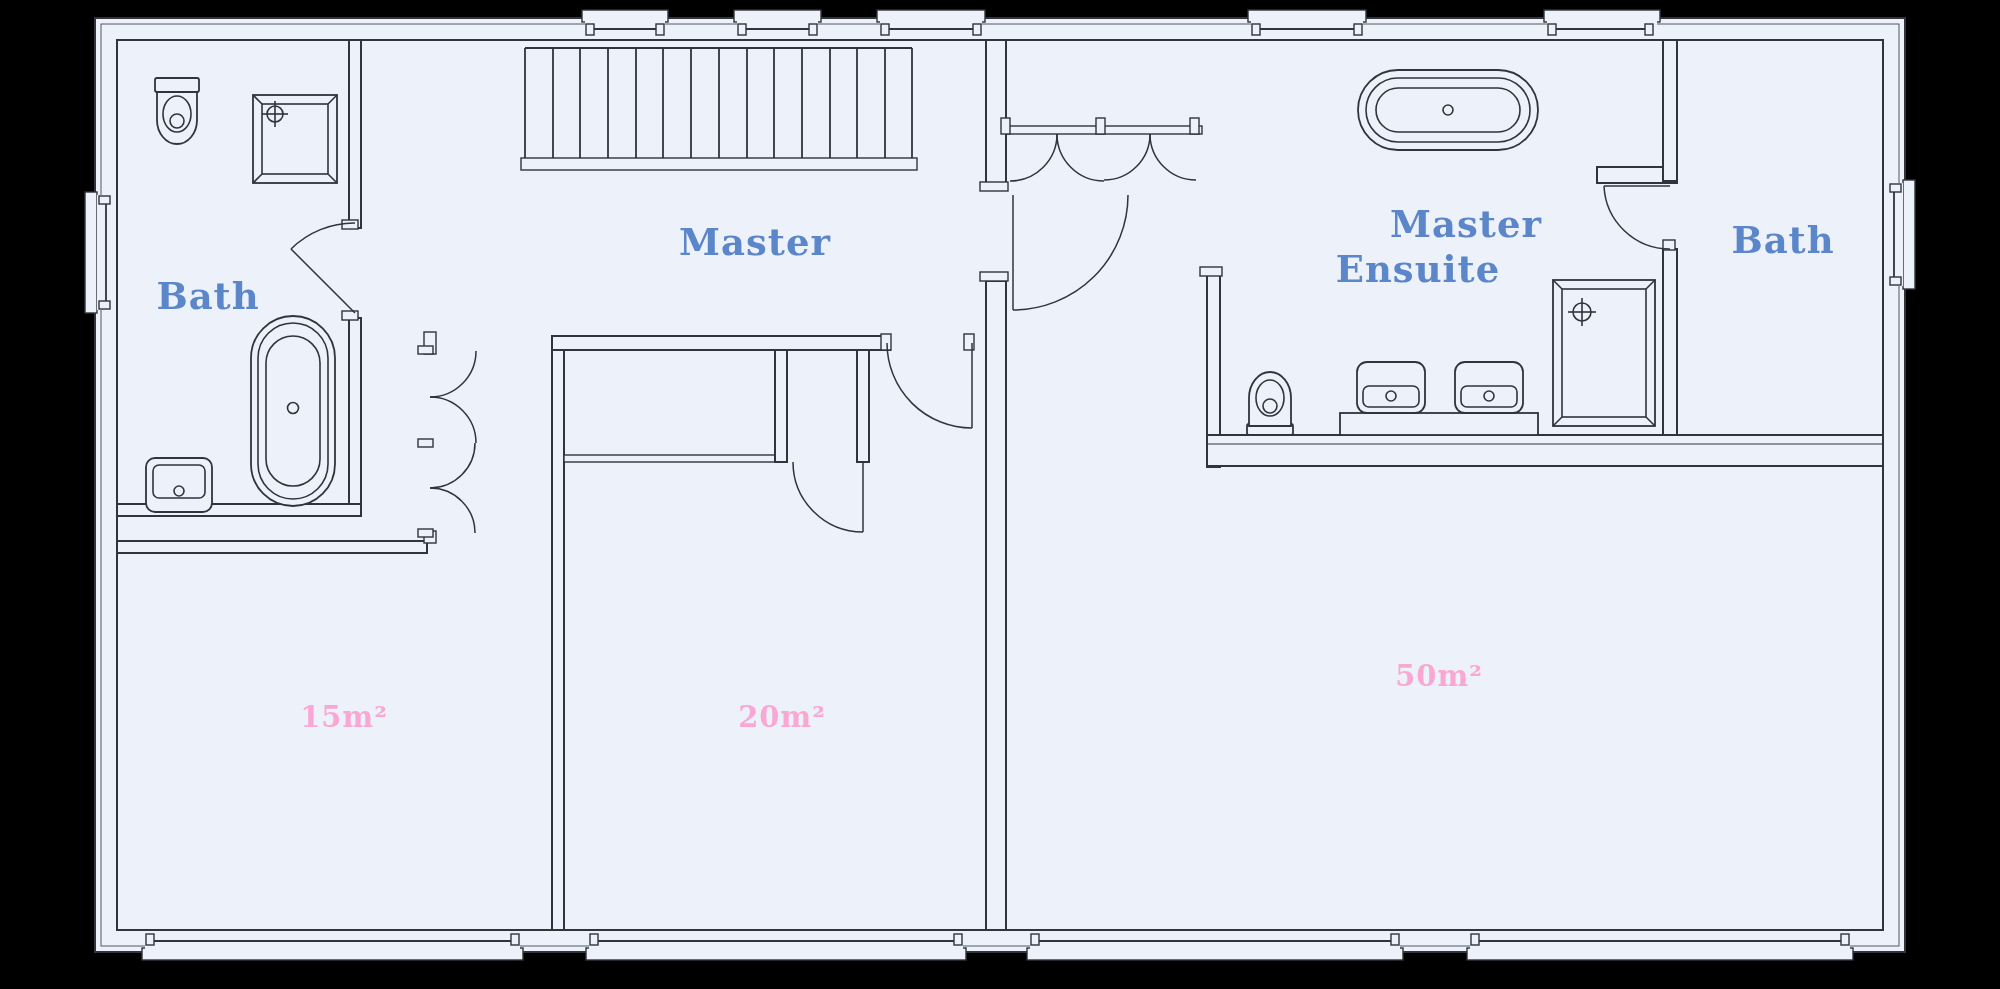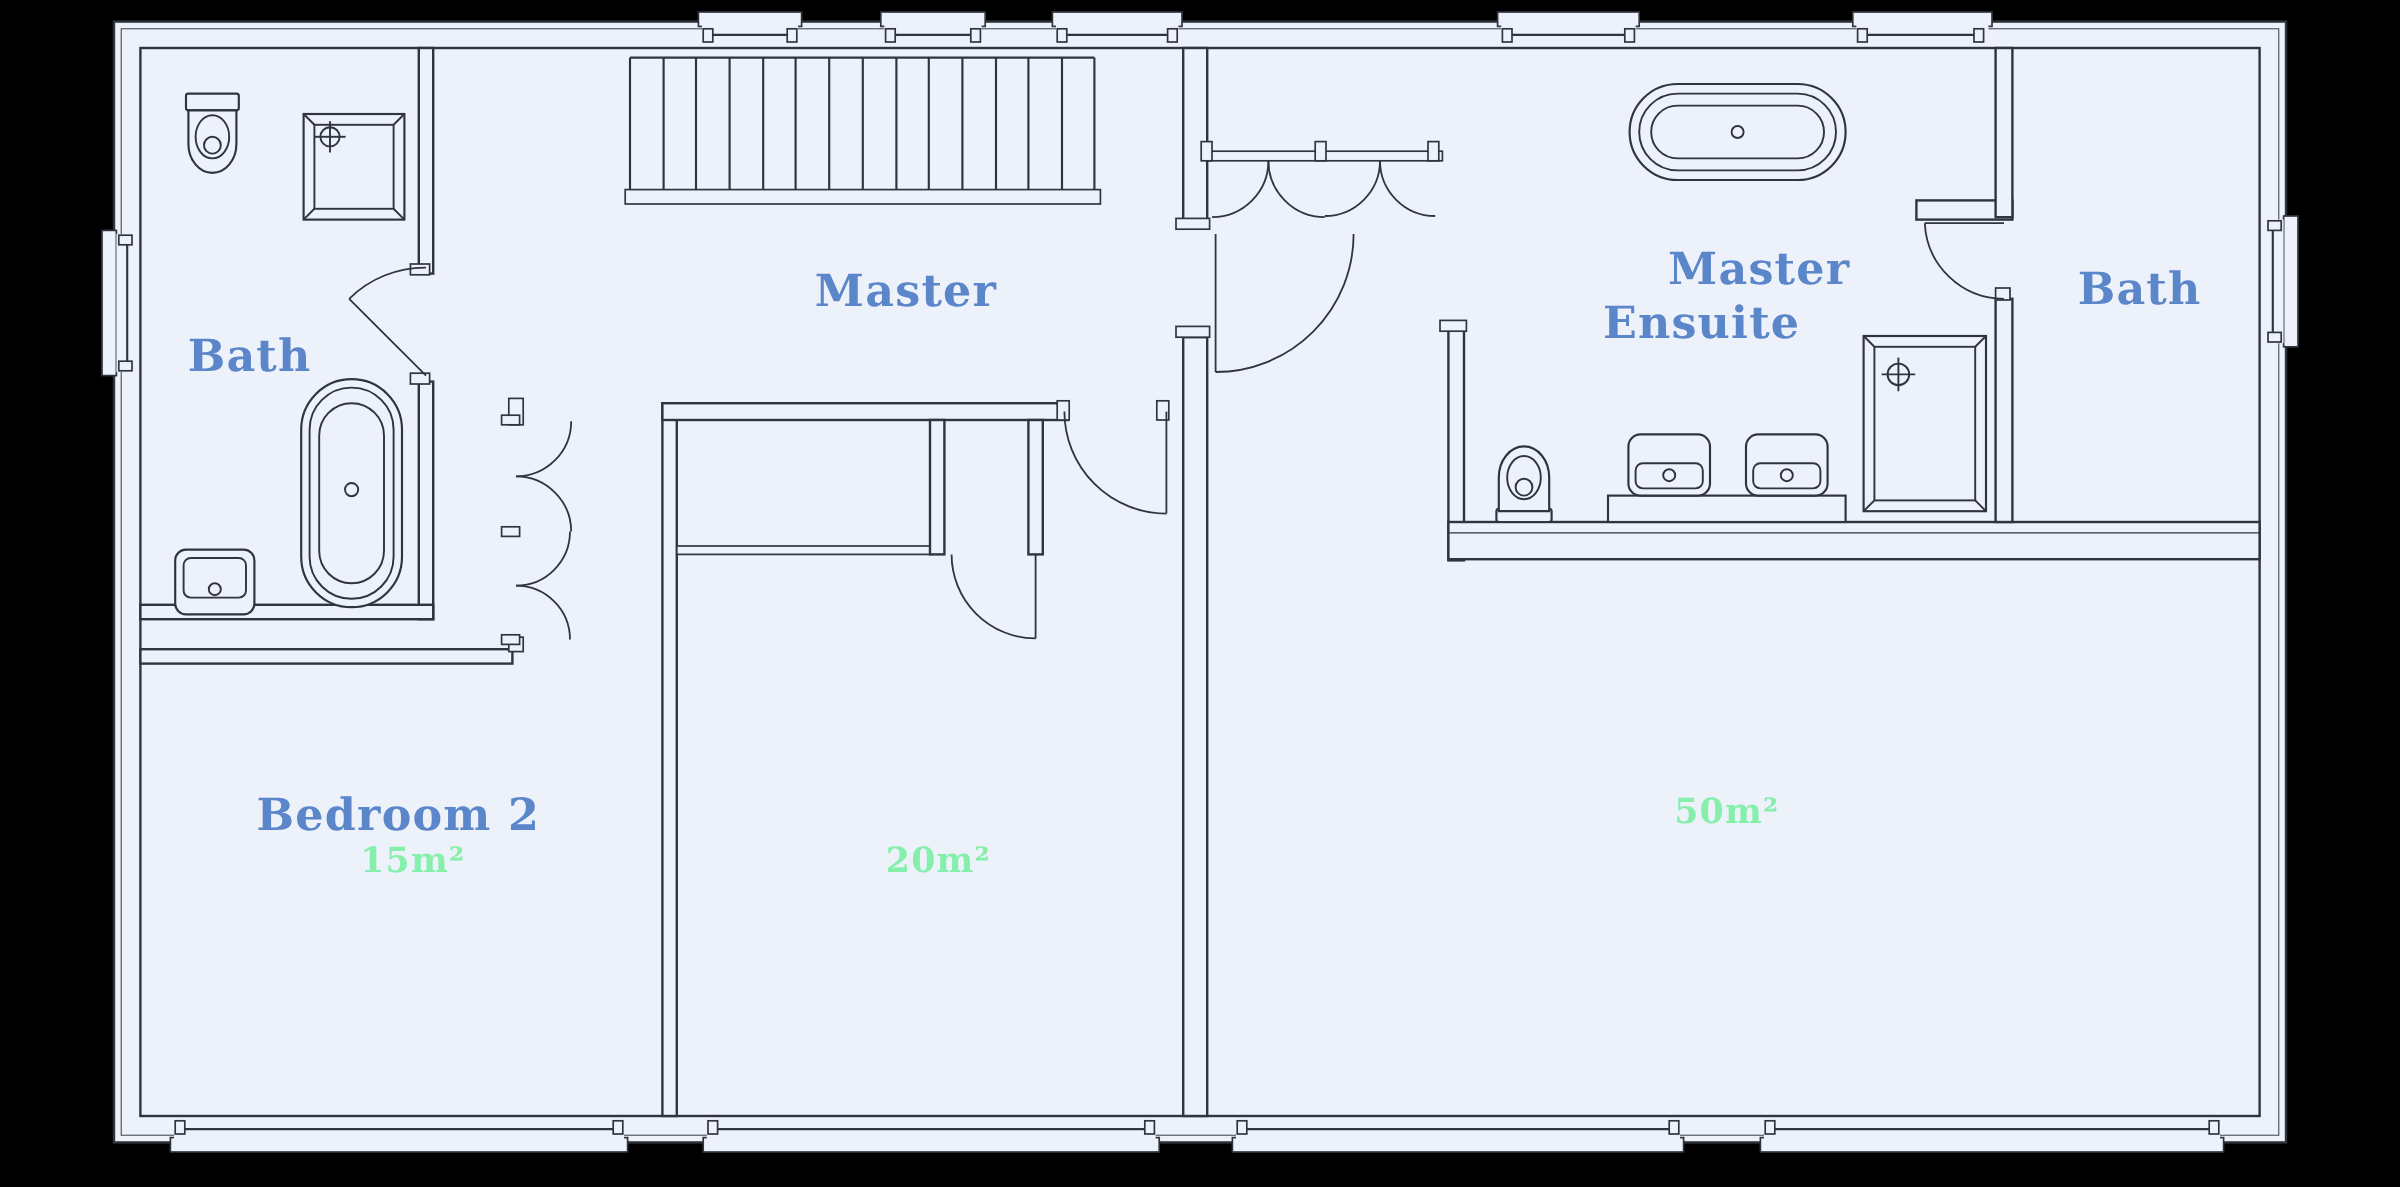--- a/index.html
+++ b/index.html
@@ -2,21 +2,21 @@
 <html><head>
 <meta charset="utf-8">
 <style>
   html,body{margin:0;padding:0;background:#000;}
   .stage{position:relative;width:2000px;height:989px;background:#000;overflow:hidden;
          font-family:"DejaVu Serif", serif;}
   .stage svg{position:absolute;left:0;top:0;}
   .room-label{position:absolute;transform:translate(-50%,-50%);
       color:#5b86c9;font-weight:700;font-size:37px;letter-spacing:1px;white-space:nowrap;}
   .area-label{position:absolute;transform:translate(-50%,-50%);
-      color:#86efac;font-weight:700;font-size:29px;letter-spacing:1px;white-space:nowrap;}
+      color:#f9a8d4;font-weight:700;font-size:29px;letter-spacing:1px;white-space:nowrap;}
   .wall{fill:#edf1fa;stroke:#2f343d;stroke-width:2;}
   .wallthin{fill:#edf1fa;stroke:#2f343d;stroke-width:1.4;}
   .ln{stroke:#2f343d;stroke-width:1.8;fill:none;}
   .arc{stroke:#2f343d;stroke-width:1.5;fill:none;}
   .fx{stroke:#2f343d;stroke-width:1.8;fill:#edf1fa;}
   .fxn{stroke:#2f343d;stroke-width:1.6;fill:none;}
 </style>
 </head>
 <body>
 
@@ -296,17 +296,16 @@
       <line class="fxn" x1="1582" y1="298" x2="1582" y2="326"></line>
     </g>
   </g>
 </svg>
 
   <div class="room-label" style="left:208px;top:296px;">Bath</div>
   <div class="room-label" style="left:755px;top:242px;">Master</div>
   <div class="room-label" style="left:1418px;top:224px;margin-left:48px;">Master</div>
   <div class="room-label" style="left:1418px;top:269px;">Ensuite</div>
   <div class="room-label" style="left:1783px;top:240px;">Bath</div>
-  <div class="room-label" style="left:332px;top:679px;">Bedroom 2</div>
   <div class="area-label" style="left:344px;top:717px;">15m²</div>
   <div class="area-label" style="left:782px;top:717px;">20m²</div>
   <div class="area-label" style="left:1439px;top:676px;">50m²</div>
 </div>
 
 </body></html>

